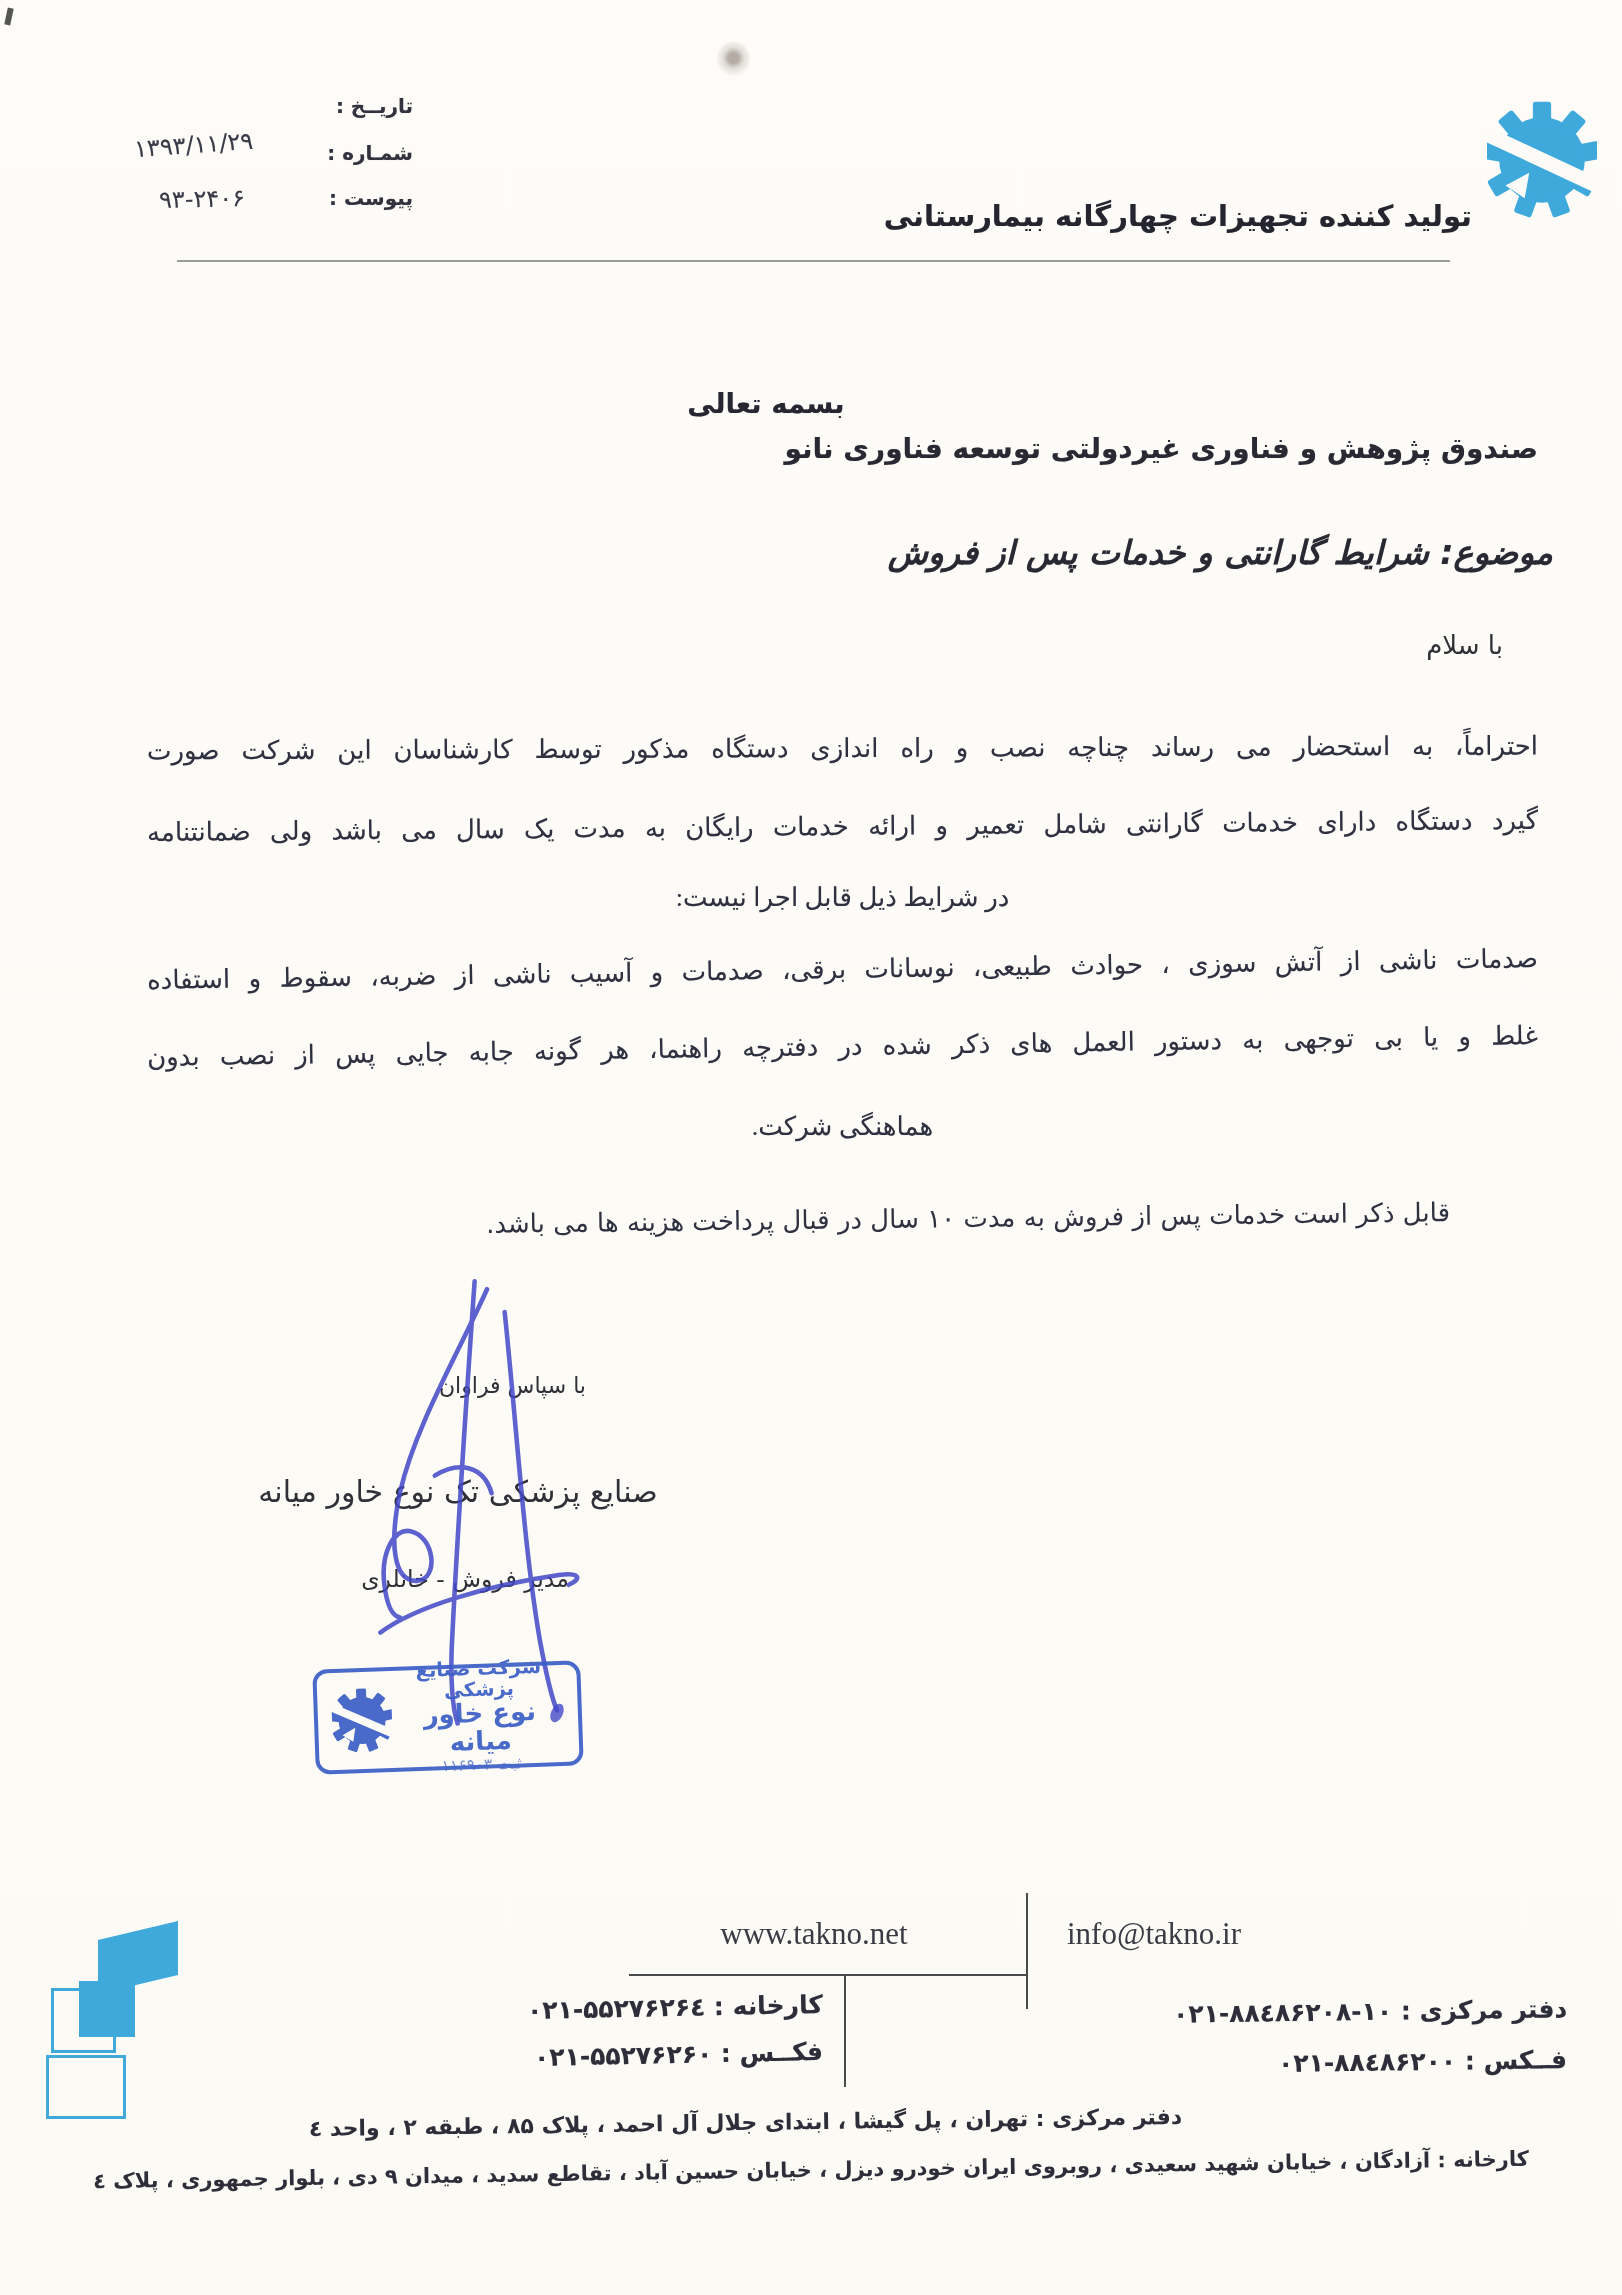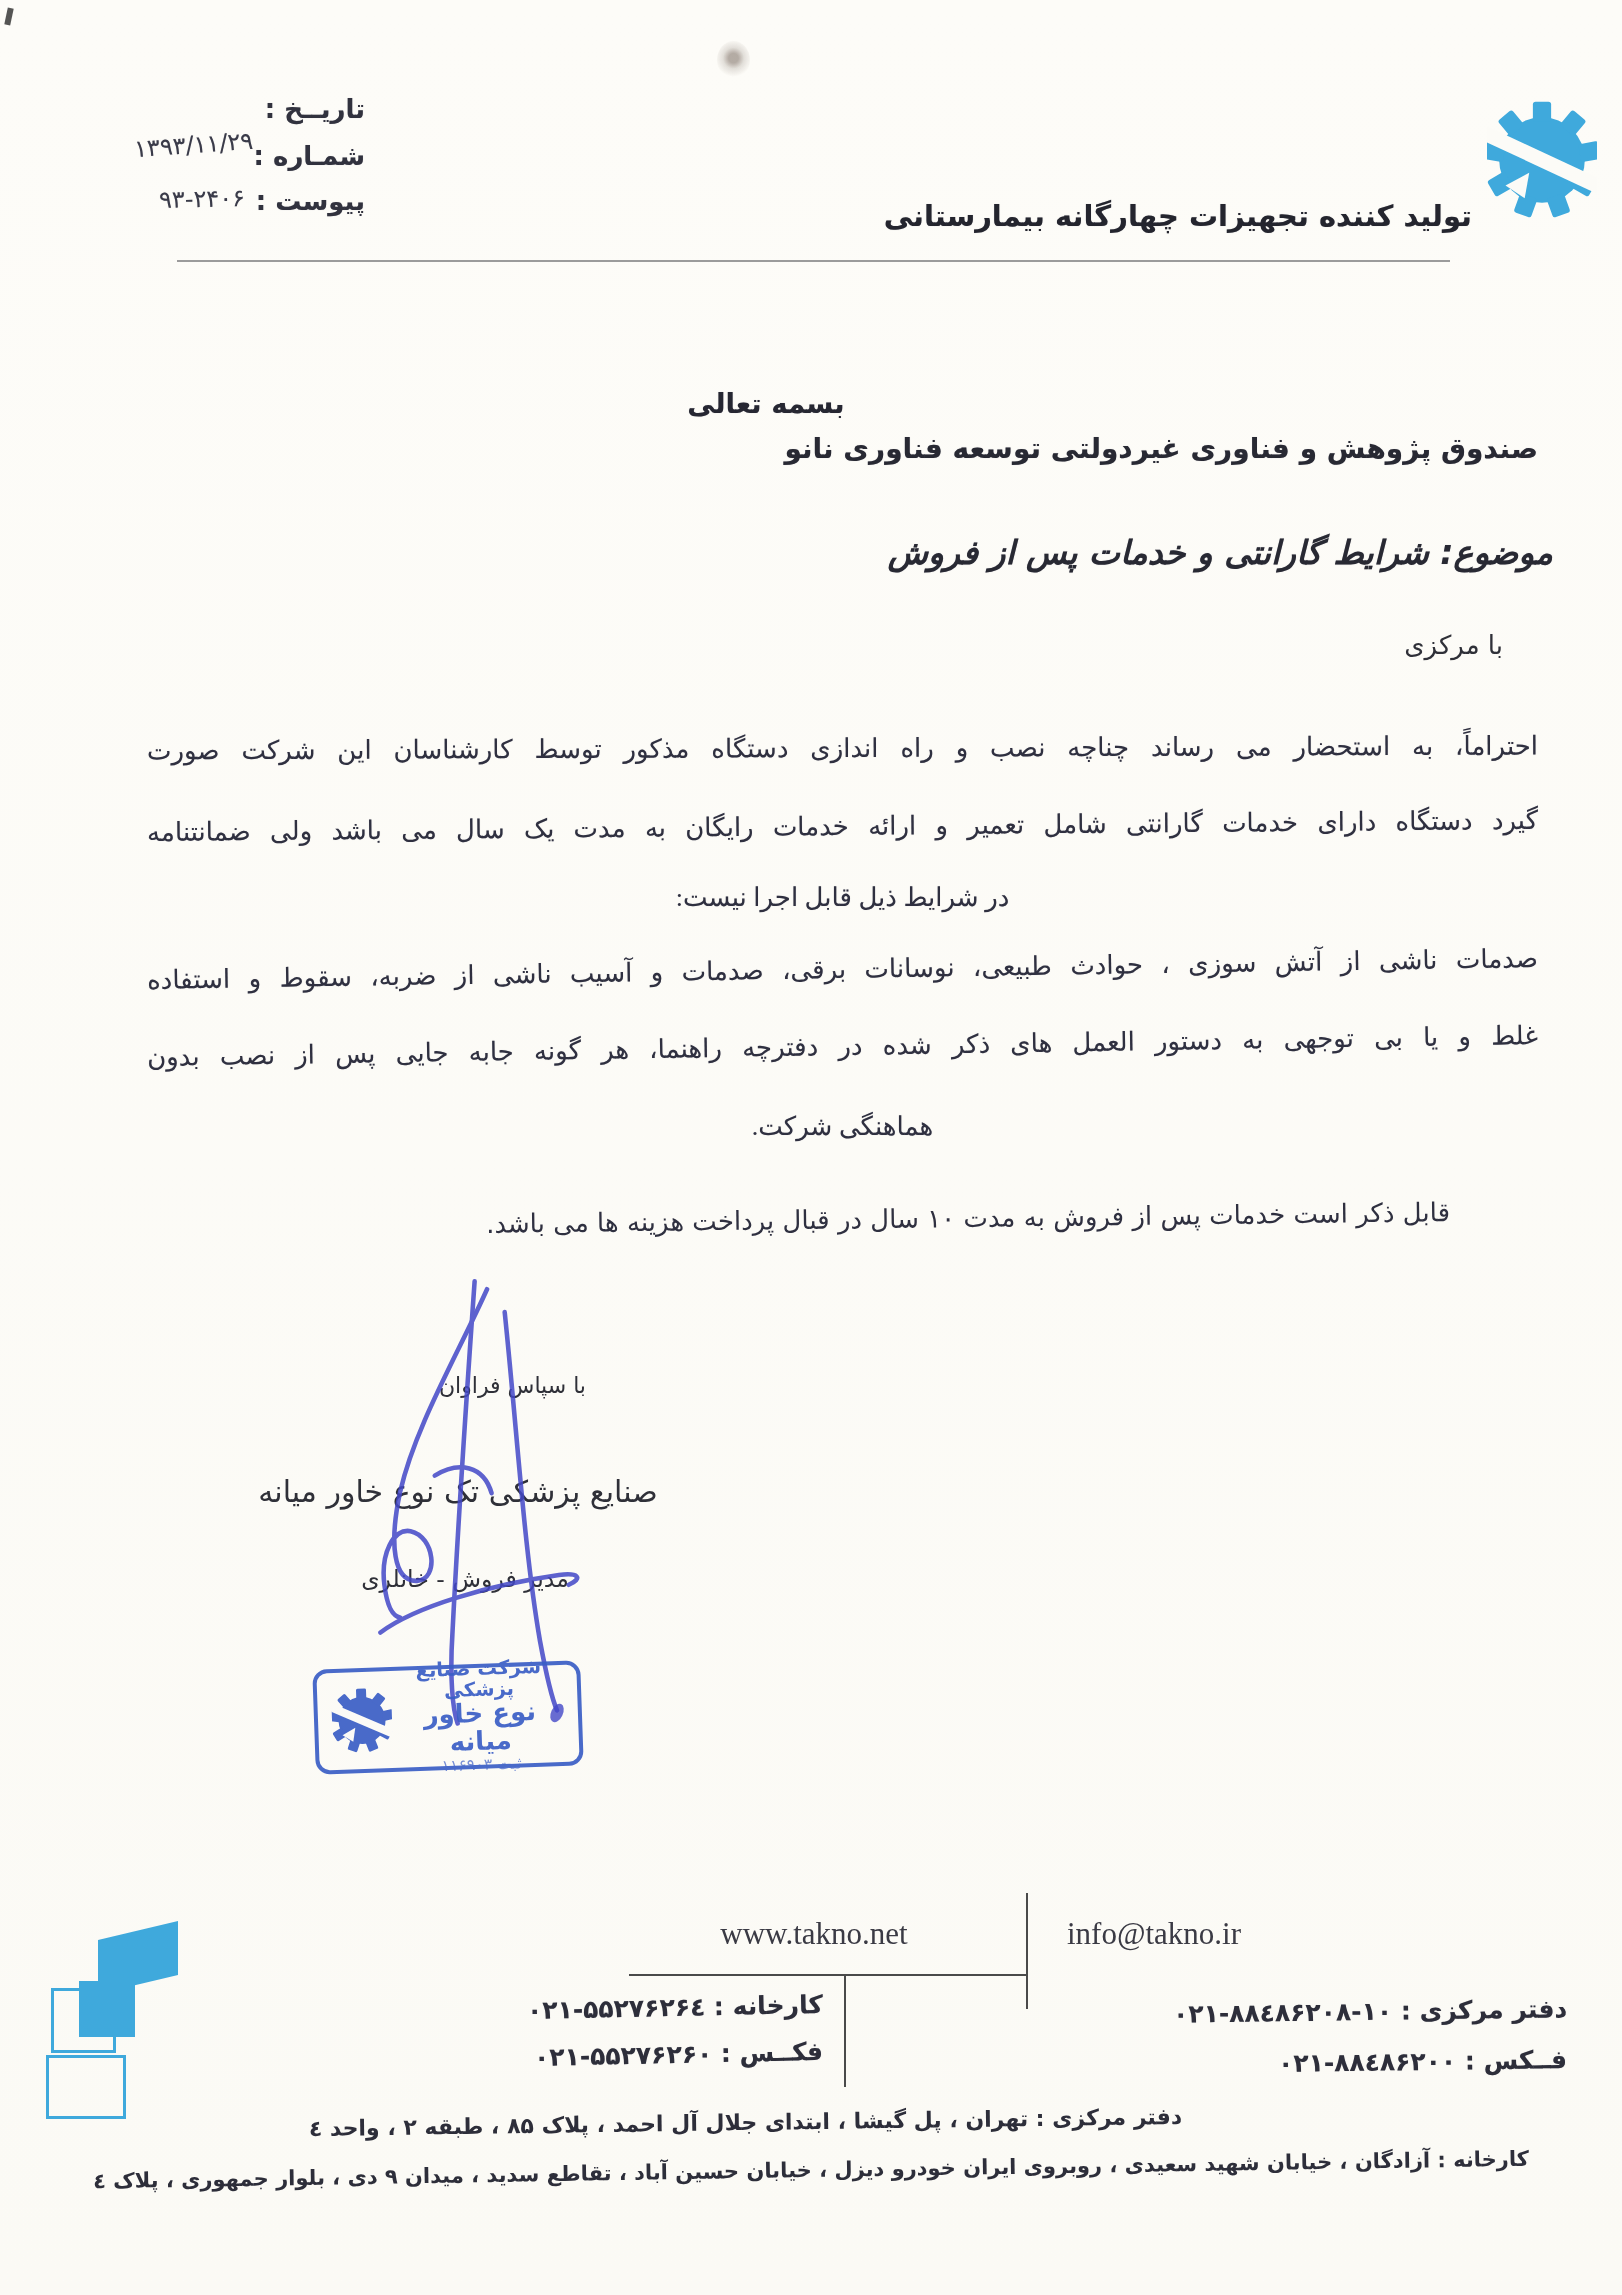--- a/index.html
+++ b/index.html
@@ -18,21 +18,21 @@
 
   
   .smudge{
     left:717px;top:41px;width:33px;height:38px;border-radius:50%;
     background:radial-gradient(circle at 50% 45%,rgba(120,105,95,.55) 0 18%,rgba(150,140,130,.25) 40%,transparent 70%);
     filter:blur(0.7px);
   }
   .speck{left:5.9px;top:7.9px;width:5.9px;height:17px;background:#2a2a2a;transform:rotate(12deg);opacity:.8;}
 
   
-  .meta-label{right:1258px;font-size:26px;font-weight:bold;color:#31323e;white-space:nowrap;text-shadow:0 0 0.7px rgba(45,45,65,.35);}
+  .meta-label{right:1210px;font-size:20px;font-weight:bold;color:#31323e;white-space:nowrap;text-shadow:0 0 0.7px rgba(45,45,65,.35);}
   .meta-value{font-size:24px;color:#3a3b49;white-space:nowrap;text-shadow:0 0 0.7px rgba(45,45,65,.3);}
   .company{right:151px;text-align:right;white-space:nowrap;color:#24252e;text-shadow:0 0 0.7px rgba(35,35,55,.4);}
   .company-line1{top:116px;font-size:30px;font-weight:bold;}
   .company-line1 .paren{font-size:21.6px;font-weight:bold;}
   .company-line2{top:171px;font-size:29px;font-weight:bold;margin-top:28px;}
   .logo{left:1487px;top:98px;width:110px;height:124px;}
   .rule{left:177px;top:260px;width:1273px;height:2px;background:#9b9b9b;}
 
   
   .besmeleh{left:635px;top:349px;width:262px;text-align:center;font-size:27.5px;font-weight:bold;color:#262732;text-shadow:0 0 0.7px rgba(35,35,60,.4);margin-top:38px;}
@@ -125,21 +125,21 @@
     </g>
     <rect x="-22" y="60" width="164" height="16" fill="#fcfbf7" transform="rotate(25 60 68)"></rect>
     <path d="M 20,96 L 46,82 L 41,110 Z" fill="#fcfbf7"></path>
   </svg>
 
   <div class="abs rule"></div>
 
   <div class="abs rtl besmeleh">بسمه تعالی</div>
   <div class="abs rtl addressee">صندوق پژوهش و فناوری غیردولتی توسعه فناوری نانو</div>
   <div class="abs rtl subject">موضوع: شرایط گارانتی و خدمات پس از فروش</div>
-  <div class="abs rtl salutation">با مرکزی</div>
+  <div class="abs rtl salutation">با سلام</div>
 
   <div class="abs rtl bodyline just p1l1">احتراماً، به استحضار می رساند چناچه نصب و راه اندازی دستگاه مذکور توسط کارشناسان این شرکت صورت</div>
   <div class="abs rtl bodyline just p1l2">گیرد دستگاه دارای خدمات  گارانتی شامل تعمیر و ارائه خدمات رایگان به مدت یک سال می باشد ولی ضمانتنامه</div>
   <div class="abs rtl bodyline startline p1l3">در شرایط ذیل قابل اجرا نیست:</div>
 
   <div class="abs rtl bodyline just p2l1">صدمات ناشی از آتش سوزی ، حوادث طبیعی، نوسانات برقی،  صدمات و آسیب ناشی از ضربه، سقوط و استفاده</div>
   <div class="abs rtl bodyline just p2l2">غلط و یا بی توجهی به دستور العمل های ذکر شده در دفترچه راهنما، هر گونه جابه جایی پس از نصب بدون</div>
   <div class="abs rtl bodyline startline p2l3">هماهنگی شرکت.</div>
 
   <div class="abs rtl note">قابل ذکر است خدمات پس از فروش به مدت ۱۰ سال در قبال پرداخت هزینه ها می باشد.</div>

